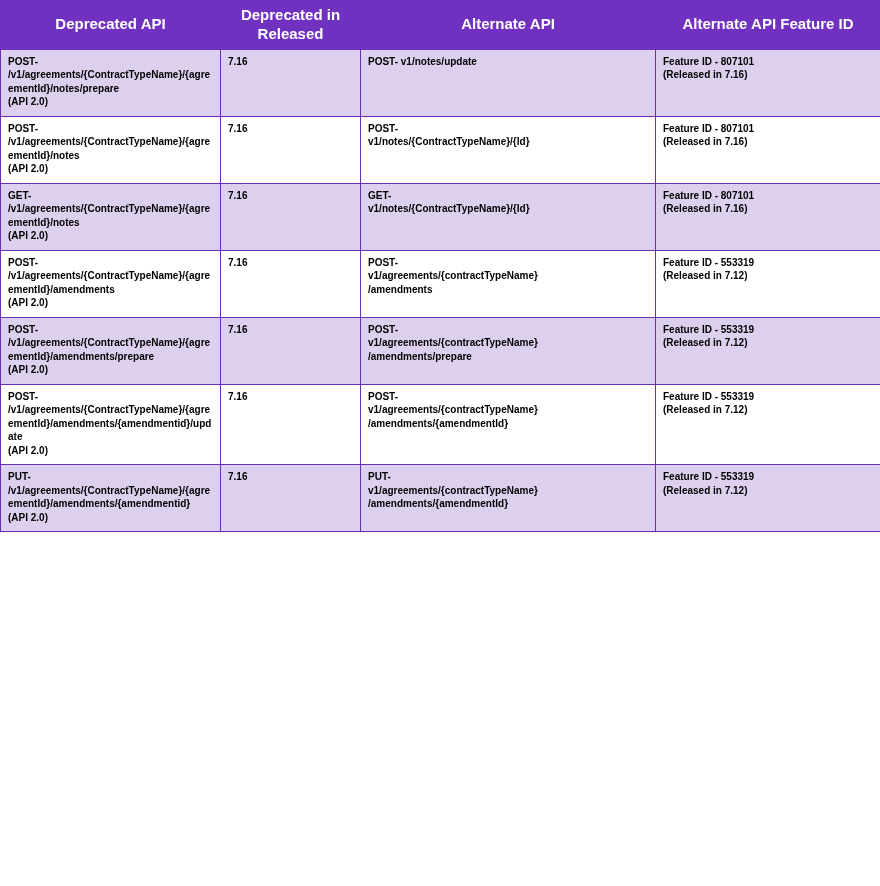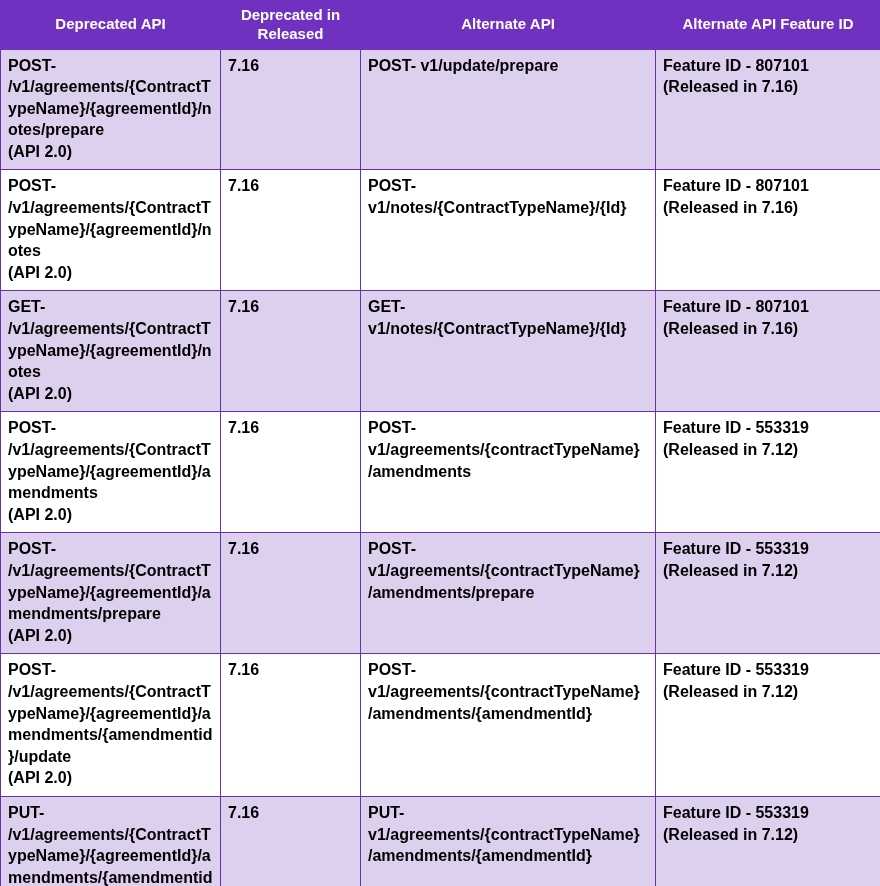--- a/index.html
+++ b/index.html
@@ -30,21 +30,21 @@
     font-size: 15px;
     text-align: center;
     padding: 5px 6px;
     border: 1px solid #7030c0;
     line-height: 1.25;
     vertical-align: middle;
   }
   tbody td {
     border: 1px solid #6a2fb5;
     padding: 5px 7px 7px 7px;
-    font-size: 16px;
+    font-size: 10px;
     line-height: 1.35;
     vertical-align: top;
     word-wrap: break-word;
     overflow-wrap: break-word;
     white-space: pre-wrap;
   }
   tbody tr.shaded td {
     background: #ddd0ee;
   }
   tbody tr.plain td {
@@ -78,21 +78,21 @@
       <th>Alternate API
 Feature ID</th>
     </tr>
   </thead>
   <tbody>
     <tr class="shaded">
       <td class="col-deprecated-api">POST-
 /v1/agreements/{ContractTypeName}/{agreementId}/notes/prepare
 (API 2.0)</td>
       <td class="col-release">7.16</td>
-      <td class="col-alt-api">POST- v1/update/prepare</td>
+      <td class="col-alt-api">POST- v1/notes/update</td>
       <td class="col-feature-id">Feature ID - 807101
 (Released in 7.16)</td>
     </tr>
     <tr class="plain">
       <td class="col-deprecated-api">POST-
 /v1/agreements/{ContractTypeName}/{agreementId}/notes
 (API 2.0)</td>
       <td class="col-release">7.16</td>
       <td class="col-alt-api">POST-
 v1/notes/{ContractTypeName}/{Id}</td>

